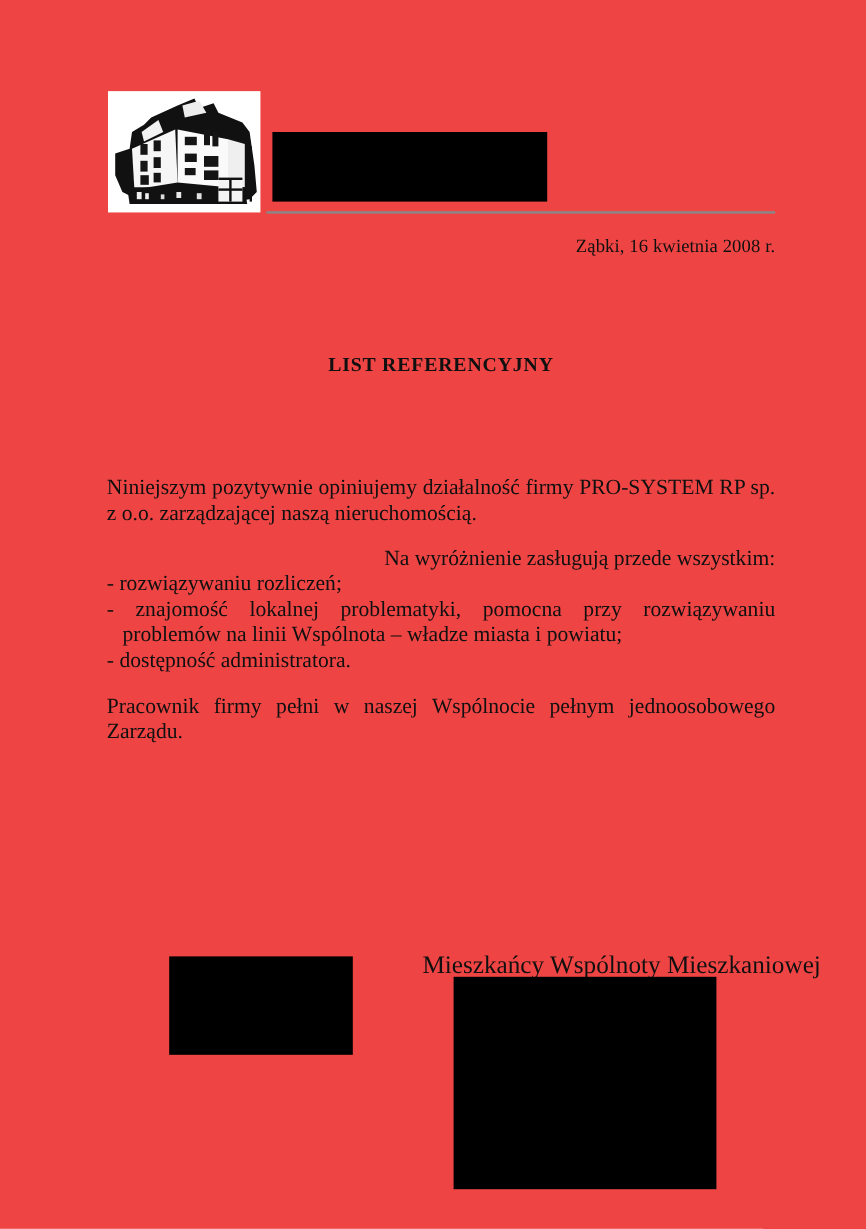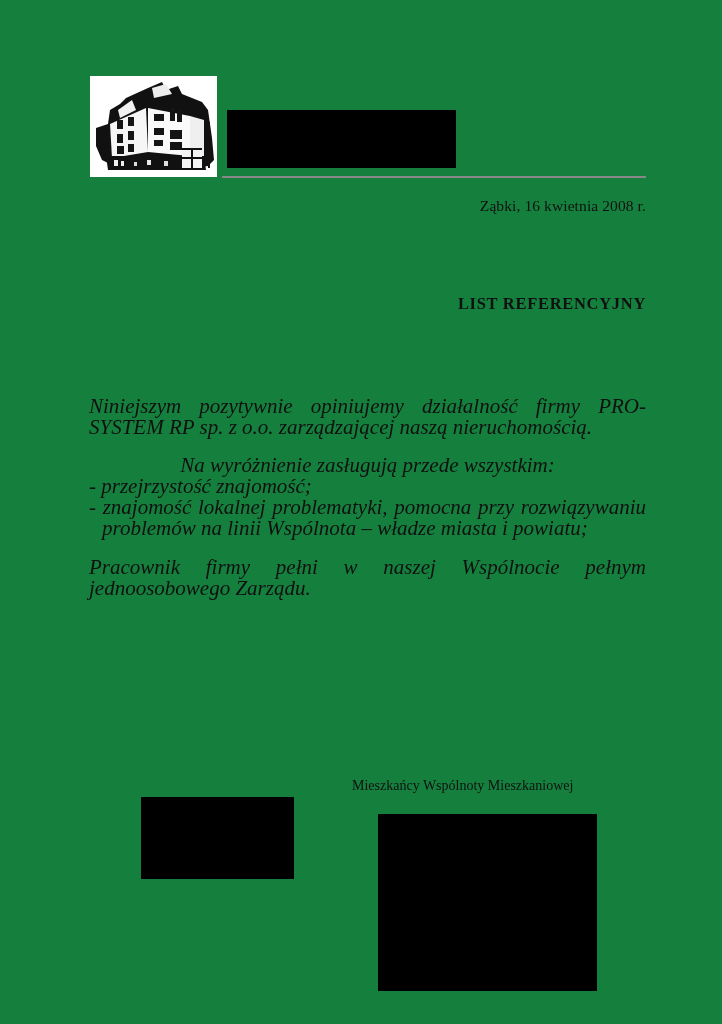--- a/index.html
+++ b/index.html
@@ -13,21 +13,21 @@
     position: relative;
     overflow: hidden;
     font-family: "Liberation Serif", "DejaVu Serif", serif;
     color: #101010;
     -webkit-font-smoothing: antialiased;
   }
 
   .page {
     position: absolute;
     inset: 0;
-    background: #15803d;
+    background: #ef4444;
   }
 
   
   .letterhead {
     position: absolute;
     left: 0;
     top: 0;
     width: 722px;
     height: 190px;
   }
@@ -72,66 +72,65 @@
     line-height: 20px;
     letter-spacing: 0.1px;
   }
 
   
   .doc-title {
     position: absolute;
     left: 89px;
     top: 294px;
     width: 557px;
-    text-align: right;
+    text-align: center;
     font-size: 16.5px;
     font-weight: bold;
     letter-spacing: 0.7px;
   }
 
   
   .body-block {
     position: absolute;
     left: 89px;
     top: 396px;
     width: 557px;
-    font-size: 21px;
+    font-size: 18px;
     line-height: 21.3px;
-    font-style: italic;
   }
 
   .para {
     margin: 0 0 16px 0;
     text-align: justify;
     text-justify: inter-word;
   }
   .para.last-of-group { margin-bottom: 0; }
 
   .list-block {
     margin: 0 0 17px 0;
   }
   .list-intro {
     margin: 0;
-    text-align: center;
+    text-align: right;
   }
   .list-item {
     margin: 0;
     text-align: justify;
     text-justify: inter-word;
     padding-left: 13px;
     text-indent: -13px;
   }
   .list-item.nojust { text-align: left; }
 
   
   .sign-caption {
     position: absolute;
     left: 352px;
-    top: 776px;
-    font-size: 14px;
+    top: 794px;
+    font-size: 21px;
     line-height: 20px;
     white-space: nowrap;
   }
 
   .redaction-left {
     position: absolute;
     left: 141px;
     top: 797px;
     width: 153px;
     height: 82px;
@@ -208,22 +207,23 @@
 
   <div class="doc-title">LIST REFERENCYJNY</div>
 
   <div class="body-block">
 
     <p class="para">Niniejszym pozytywnie opiniujemy działalność firmy PRO-SYSTEM RP sp. z o.o. zarządzającej naszą nieruchomością.</p>
 
 
     <div class="list-block">
       <p class="list-intro">Na wyróżnienie zasługują przede wszystkim:</p>
-      <p class="list-item nojust">- przejrzystość znajomość;</p>
+      <p class="list-item nojust">- rozwiązywaniu rozliczeń;</p>
       <p class="list-item">- znajomość lokalnej problematyki, pomocna przy rozwiązywaniu problemów na linii Wspólnota – władze miasta i powiatu;</p>
+      <p class="list-item nojust">- dostępność administratora.</p>
     </div>
 
     <p class="para last-of-group">Pracownik firmy pełni w naszej Wspólnocie pełnym jednoosobowego Zarządu.</p>
   </div>
 
   <div class="sign-caption">Mieszkańcy Wspólnoty Mieszkaniowej</div>
 
   <div class="redaction-left"></div>
 
   <div class="redaction-right"></div>

